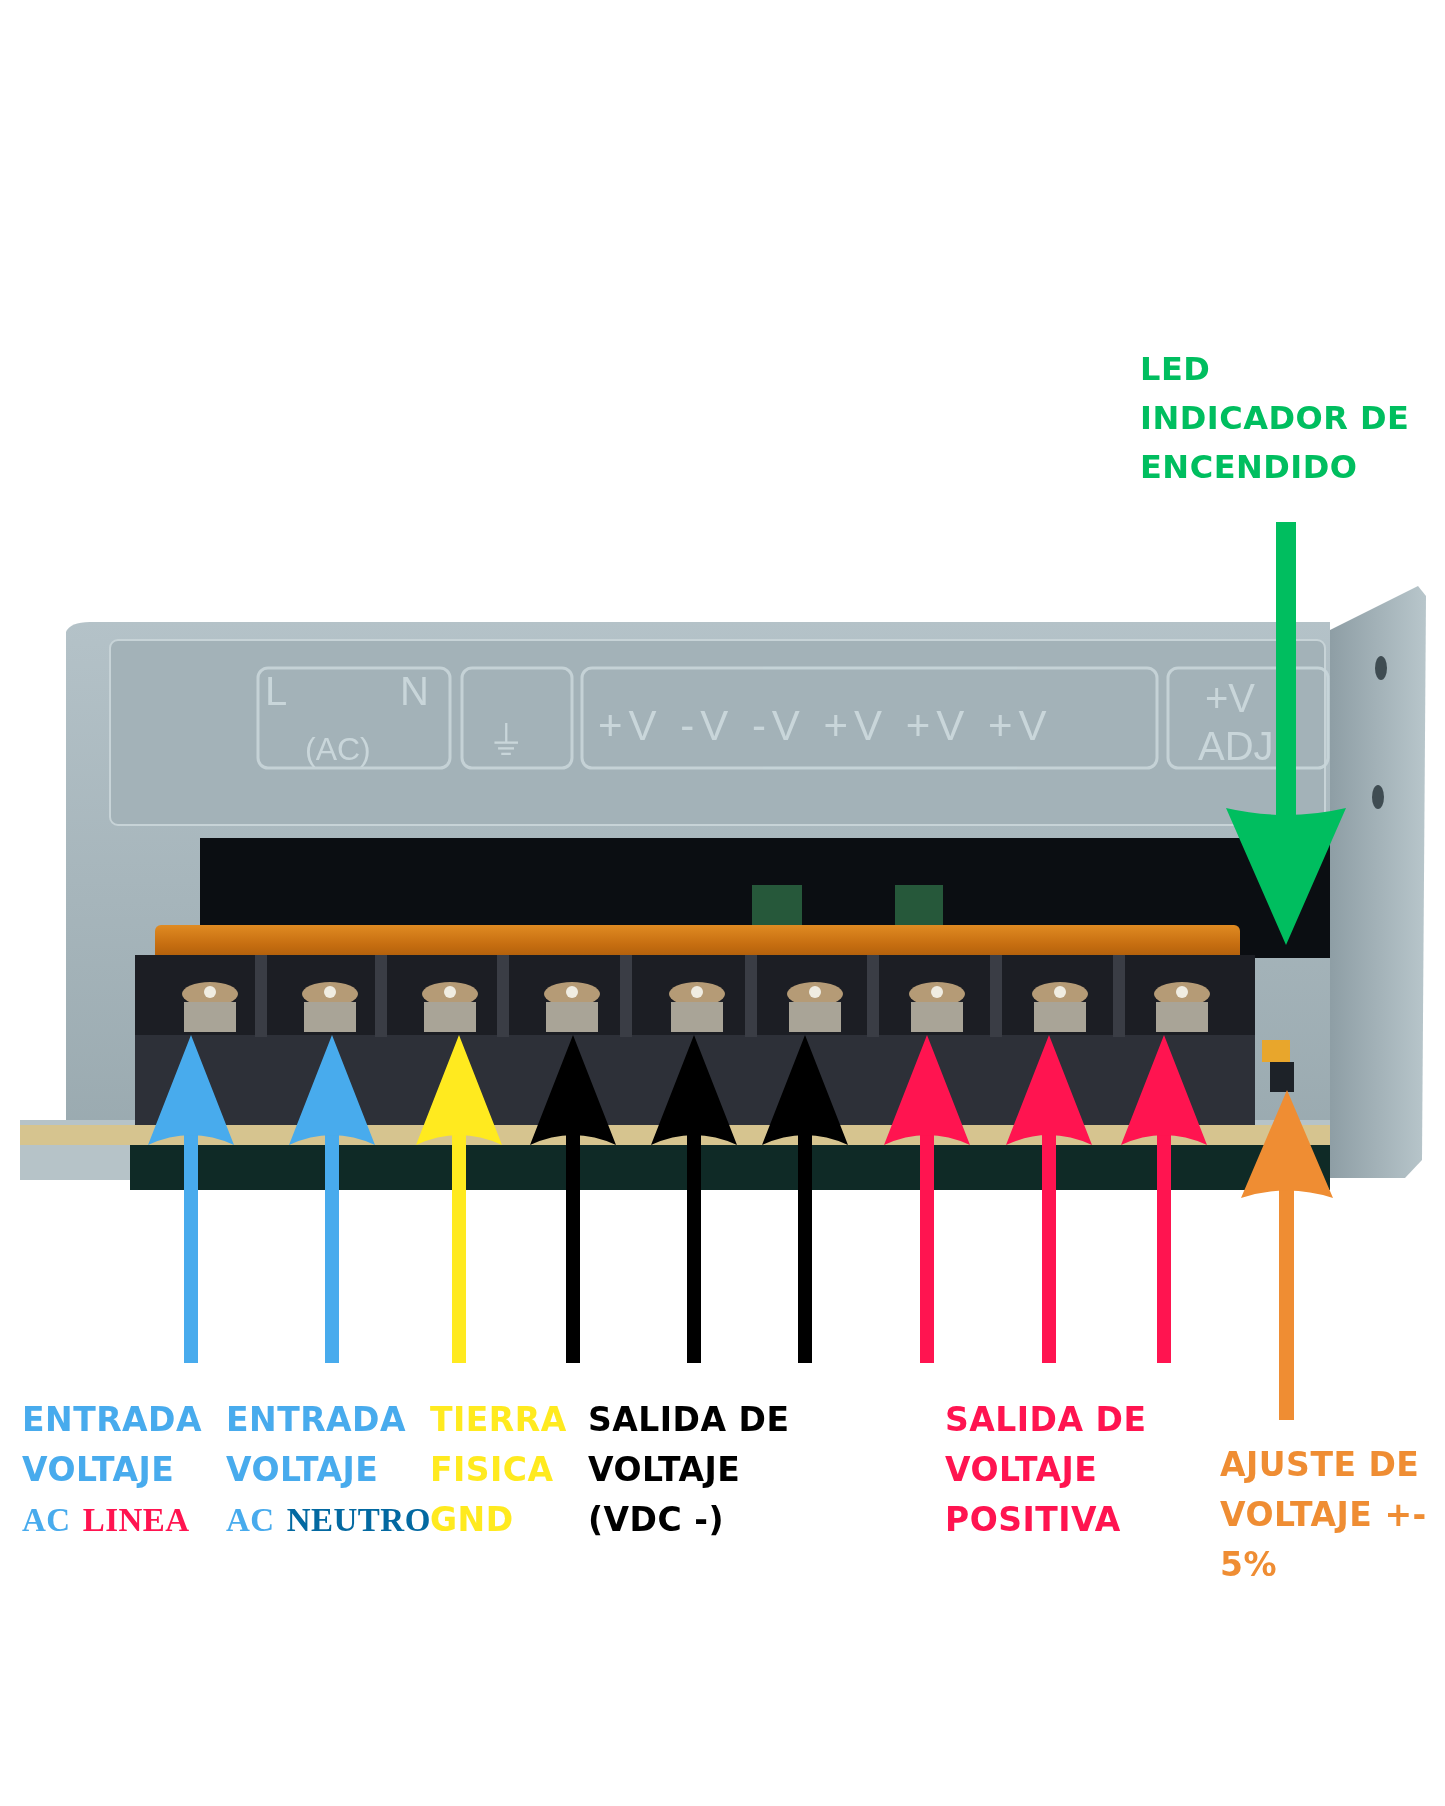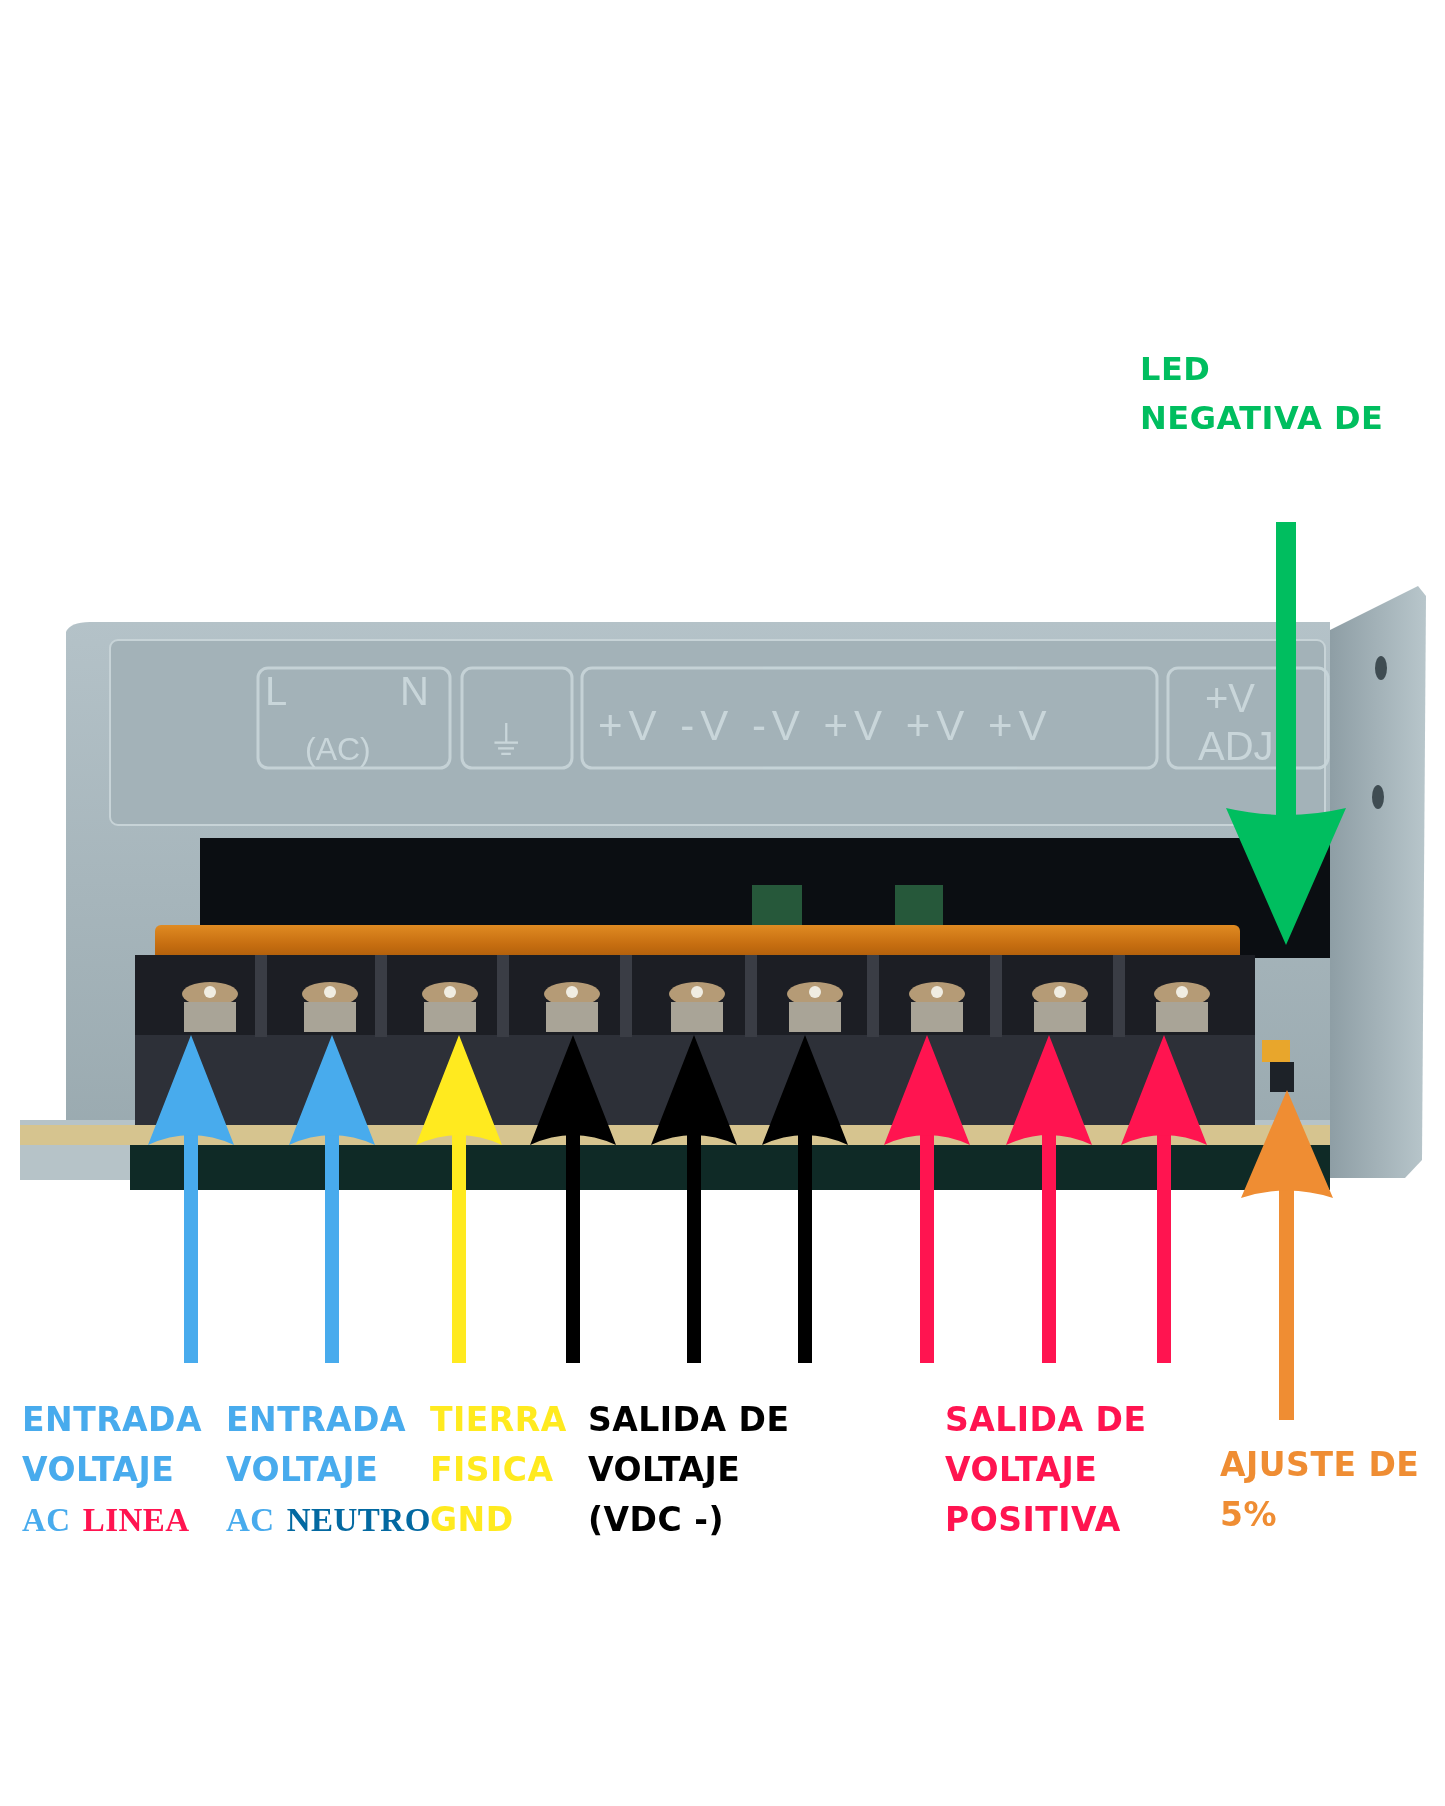--- a/index.html
+++ b/index.html
@@ -180,21 +180,22 @@
   </g>
 
   <g fill="#00be5f">
     <rect x="1276" y="522" width="20" height="300"></rect>
     <path d="M1286 945 L1346 808 Q1286 822 1226 808 Z"></path>
   </g>
 </svg>
 
 <div class="label" style="left:1140px; top:345px; width:295px; color:#00be5f; font-size:32px; line-height:49px;">
   <div>LED</div>
-  <div>NEGATIVA DE</div>
+  <div>INDICADOR DE</div>
+  <div>ENCENDIDO</div>
 </div>
 
 <div class="label" style="left:22px; top:1395px; width:190px; color:#48abed;">
   <div>ENTRADA</div>
   <div>VOLTAJE</div>
   <div><span>AC</span>&nbsp;<span style="color:#ff1450">LINEA</span></div>
 </div>
 
 <div class="label" style="left:226px; top:1395px; width:196px; color:#48abed;">
   <div>ENTRADA</div>
@@ -215,14 +216,15 @@
 </div>
 
 <div class="label" style="left:945px; top:1395px; width:222px; color:#ff1450;">
   <div>SALIDA DE</div>
   <div>VOLTAJE</div>
   <div>POSITIVA</div>
 </div>
 
 <div class="label" style="left:1220px; top:1440px; width:220px; color:#ef8d33;">
   <div>AJUSTE DE</div>
+  <div>VOLTAJE +-</div>
   <div>5%</div>
 </div>
 
 </body></html>

